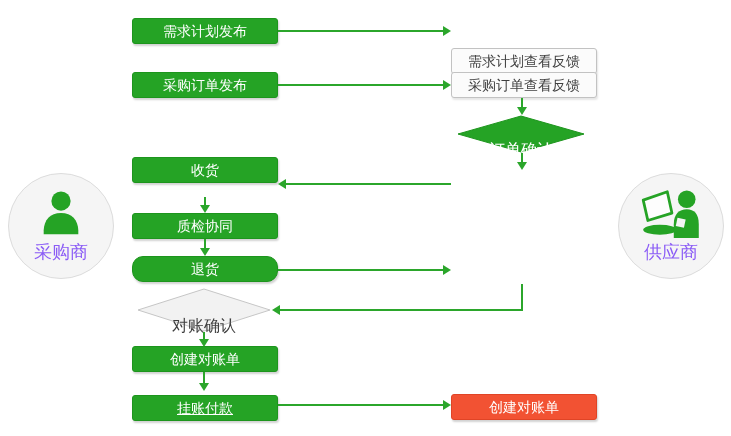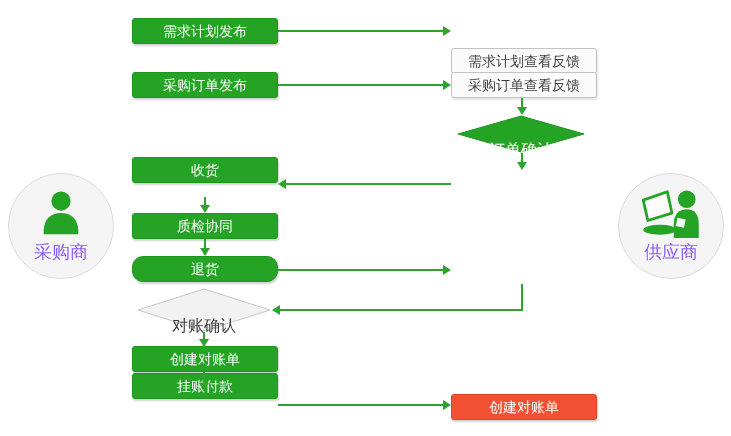--- a/index.html
+++ b/index.html
@@ -85,21 +85,21 @@
   </div>
   <div class="box green" style="left:132px;top:213px;">
     <span>质检协同</span>
   </div>
   <div class="box green" style="left:132px;top:256px;border-radius:11px;">
     <span>退货</span>
   </div>
   <div class="box green" style="left:132px;top:346px;">
     <span>创建对账单</span>
   </div>
-  <div class="box green" style="left:132px;top:373px;">
+  <div class="box green" style="left:132px;top:395px;text-decoration:underline;">
     <span>挂账付款</span>
   </div>
 
   <div class="diamond gray-d" style="left:136px;top:288px;width:136px;height:44px;font-family:Liberation Mono, monospace;">
     <svg width="136" height="44" viewBox="0 0 136 44">
       <polygon points="68,1 134,22 68,43 2,22" fill="#f2f2f2" stroke="#c6c6c6" stroke-width="1"></polygon>
     </svg>
     <span class="dlabel">对账确认</span>
   </div>
 

